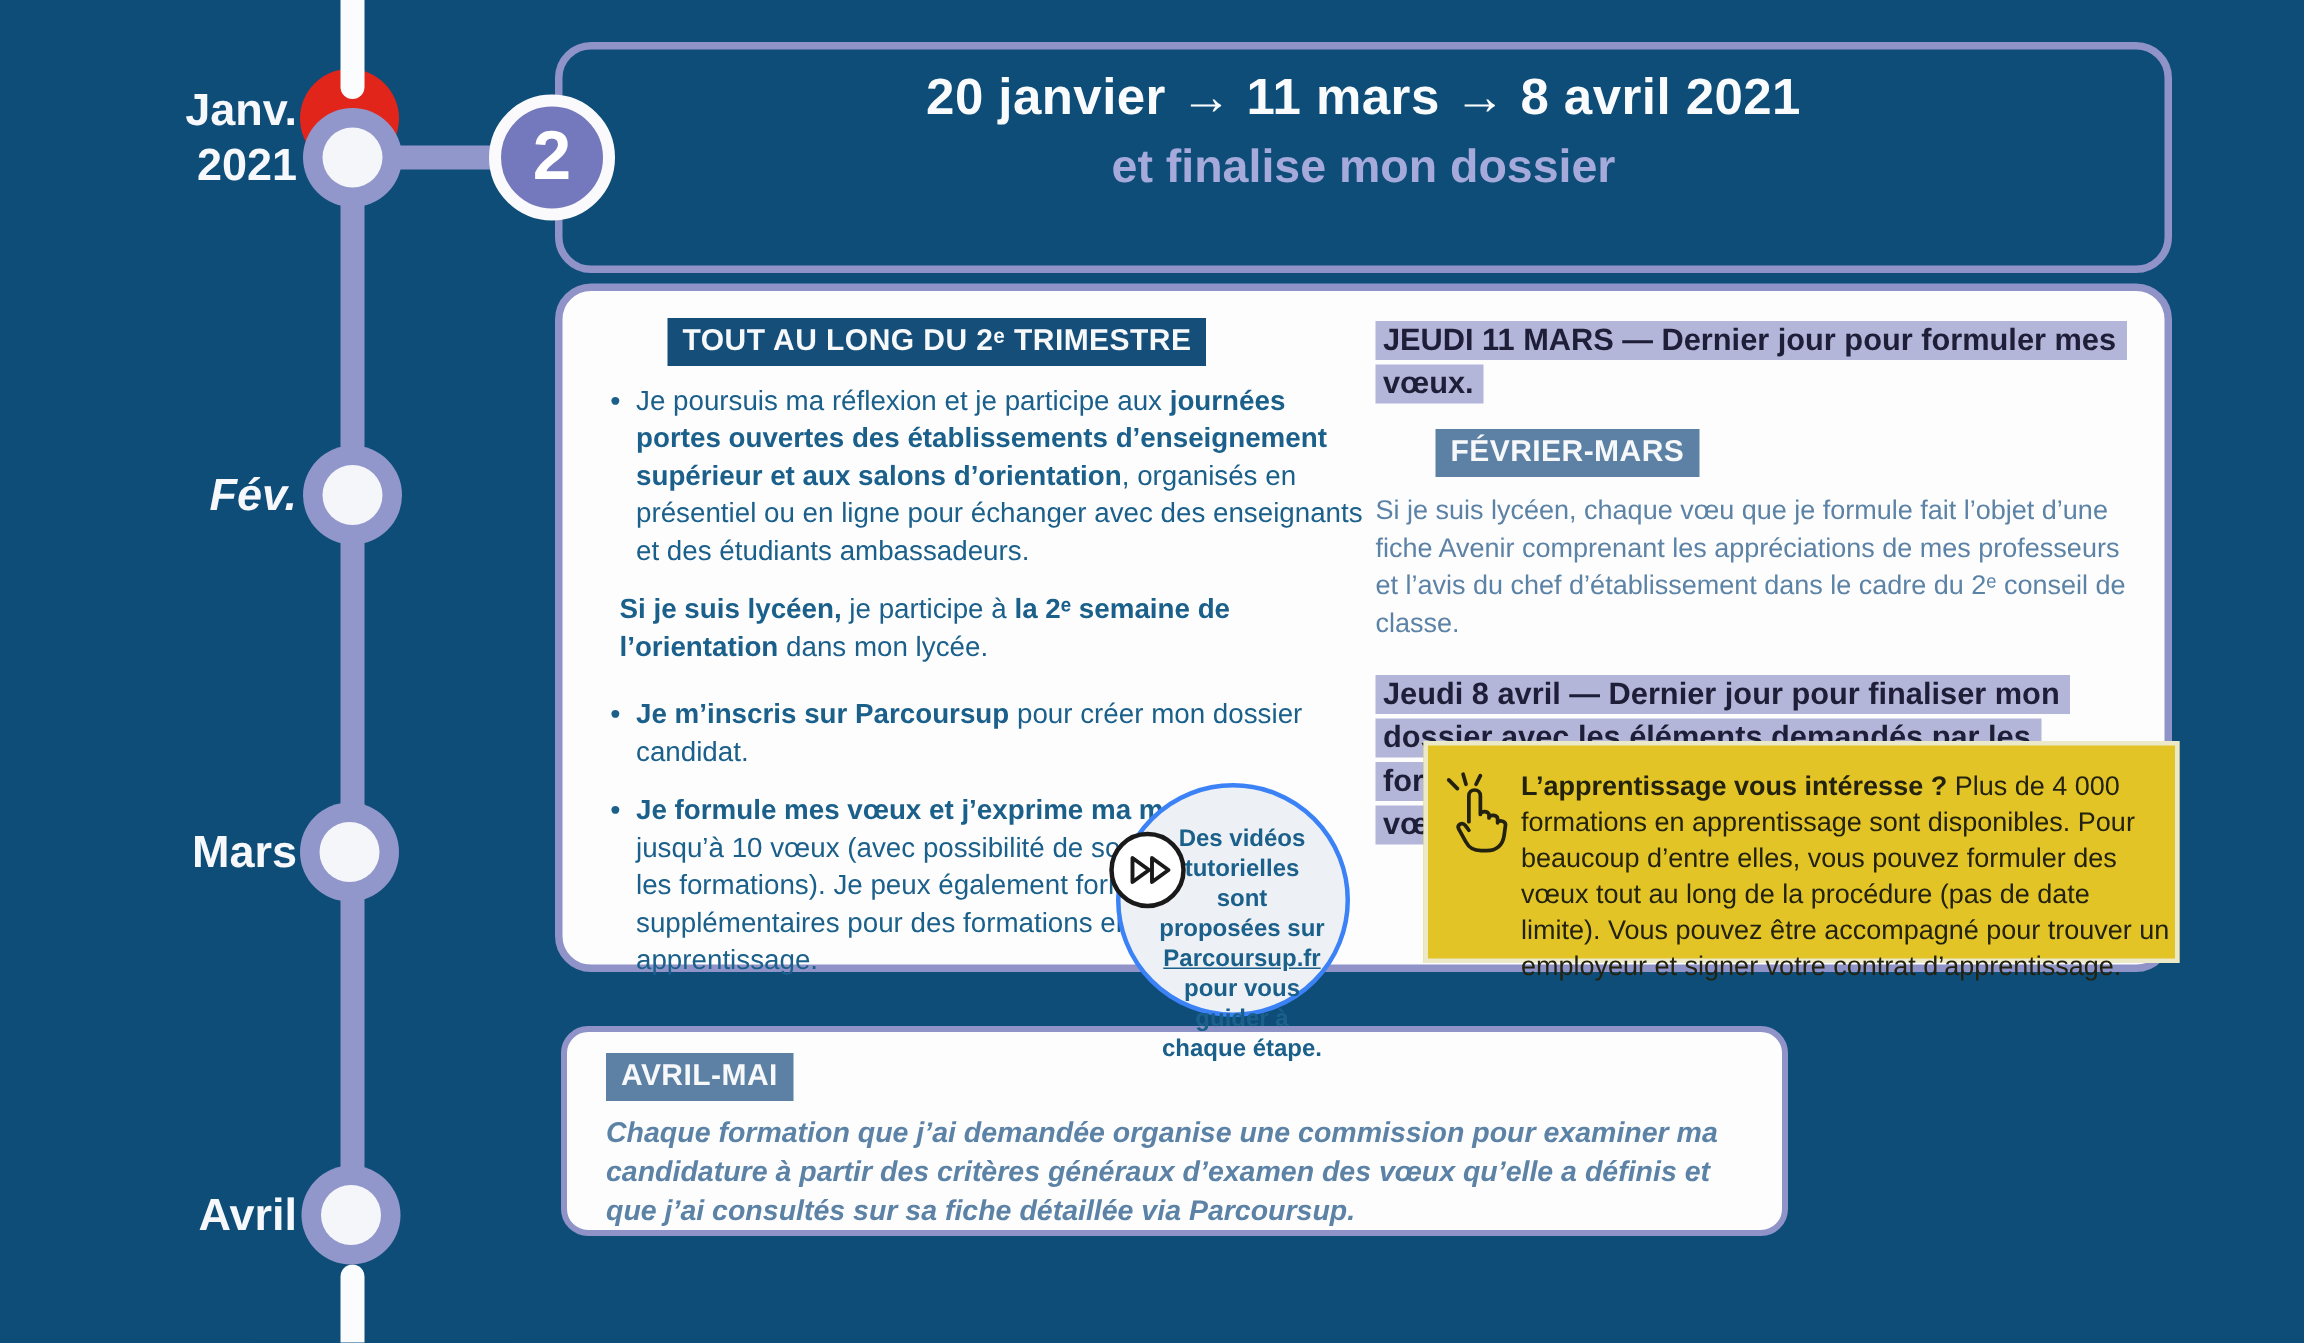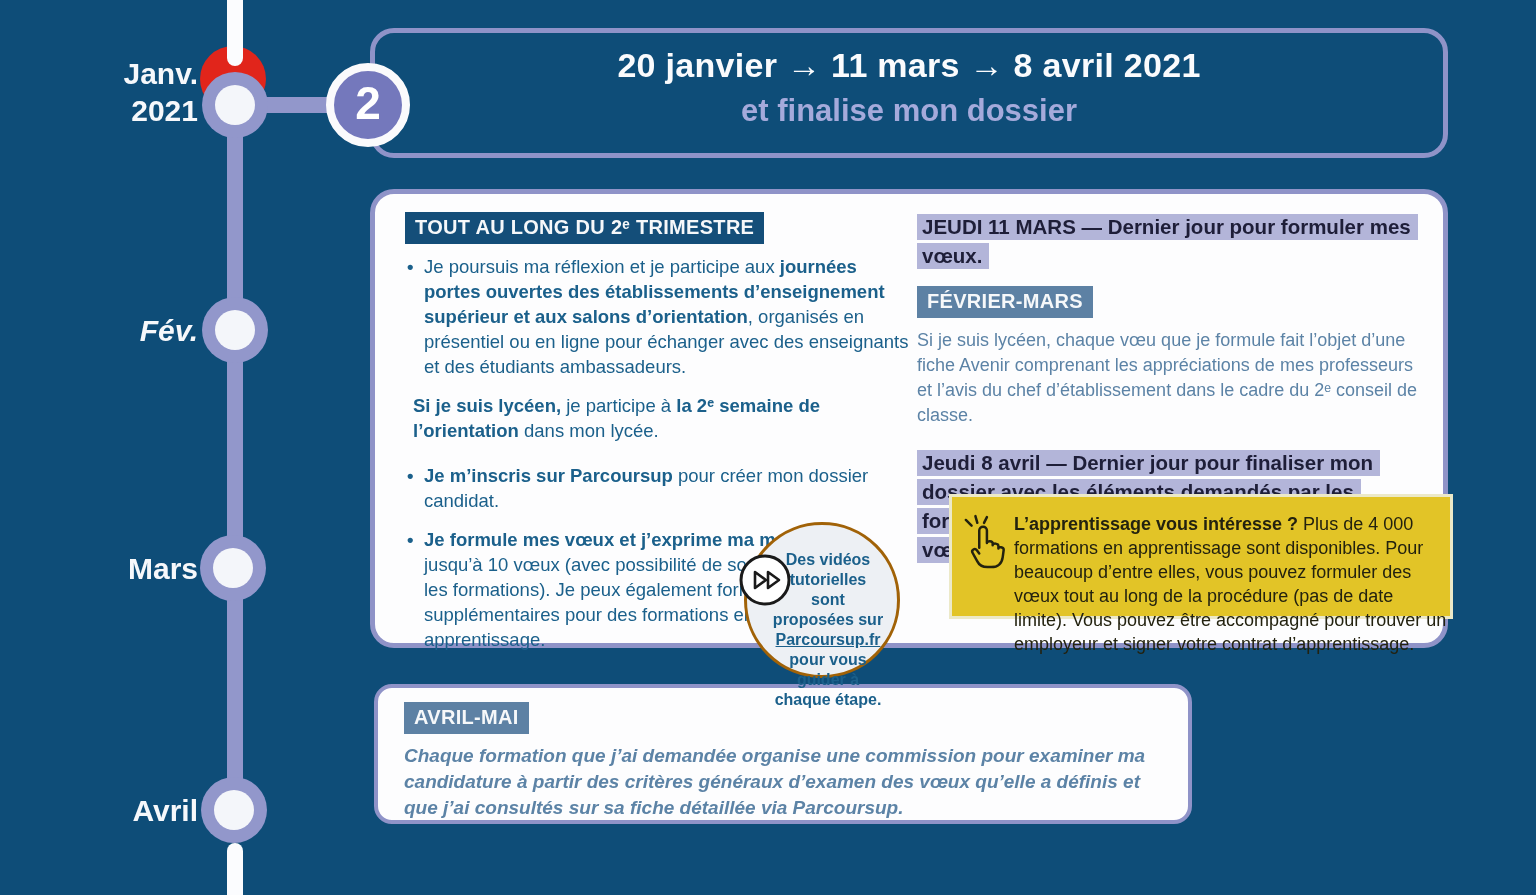--- a/index.html
+++ b/index.html
@@ -27,60 +27,60 @@
     background:#7478BC; border:8px solid #FAFAFC; z-index:5;
     color:#FFFFFF; font-size:46px; font-weight:bold; text-align:center; line-height:64px;
   }
   .month { position:absolute; left:18px; width:180px; text-align:right; color:#F6F8FB; font-size:30px; font-weight:bold; line-height:37px; z-index:4; }
   .month-janv { top:55px; }
   .month-fev  { top:312px;font-style:italic; }
   .month-mars { top:550px; }
   .month-avril{ top:792px; }
   
   .header-panel {
-    position:absolute; left:370px; top:28px; width:1078px; height:130px;
+    position:absolute; left:370px; top:28px; width:1078px; height:154px;
     border:5px solid #8F93C8; border-radius:24px; z-index:1; text-align:center; padding-top:13px;
   }
   .header-title { color:#FAFBFD; font-size:34px; font-weight:bold; letter-spacing:0.3px; }
   .header-subtitle { color:#A5AADB; font-size:31px; font-weight:bold; line-height:37px; margin-top:7px; }
   
   .main-panel {
     position:absolute; left:370px; top:189px; width:1078px; height:459px;
     background:#FDFDFE; border:5px solid #8F93C8; border-radius:24px; z-index:1;
   }
   .col-left  { position:absolute; left:30px; top:18px; width:512px; }
   .col-right { position:absolute; left:542px; top:18px; width:508px; }
   .badge-dark, .badge-slate {
     display:inline-block; color:#F6F8FA; font-weight:bold; font-size:20px;
     padding:4px 10px 5px 10px; letter-spacing:0.3px;
   }
   .badge-dark { background:#144E79; }
   .badge-slate { background:#5D81A4; }
   .body-text { color:#1B608B; font-size:18.5px; line-height:25px; }
   .bullet { position:relative; padding-left:19px; }
   .bullet .dot { position:absolute; left:2px; top:0; font-weight:bold; }
-  .mb10 { margin-bottom:10px; } .mb14 { margin-bottom:14px; } .mb20 { margin-bottom:20px; }
+  .mb10 { margin-bottom:10px;margin-left:40px; } .mb14 { margin-bottom:14px; } .mb20 { margin-bottom:20px; }
   .narrow { width:468px; }
   .hl {
     background:#B3B5D9; color:#1E1E38; font-weight:bold; font-size:20.5px; line-height:29px;
     padding:1px 7px 2px 5px; -webkit-box-decoration-break:clone; box-decoration-break:clone;
   }
   .hl-wrap { margin-bottom:16px; }
   .italic-text { color:#5C83A6; font-size:18px; line-height:25px; }
   
   .yellow-box {
-    position:absolute; left:574px; top:300px; width:504px; height:125px;
+    position:absolute; left:574px; top:300px; width:504px; height:148px;
     background:#E2C427; border:3px solid #ECE9C8; padding:15px 1px 10px 62px;
     color:#23220F; font-size:18px; line-height:24px;
   }
   .yellow-box .hand { position:absolute; left:10px; top:16px; }
   
   .video-circle {
     position:absolute; left:744px; top:522px; width:156px; height:156px; border-radius:50%;
-    background:#EDF0F4; border:3px solid #a16207; z-index:6;
+    background:#EDF0F4; border:3px solid #3b82f6; z-index:6;
     text-align:center; padding:25px 12px 0 24px;
     color:#1B608B; font-size:16px; font-weight:bold; line-height:20px;
   }
   .video-circle .ff { position:absolute; left:-9px; top:28px; }
   .video-link { text-decoration:underline; cursor:pointer; }
   
   .april-panel {
     position:absolute; left:374px; top:684px; width:818px; height:140px;
     background:#FDFDFE; border:4px solid #8F93C8; border-radius:18px; z-index:1;
     padding:14px 26px;

